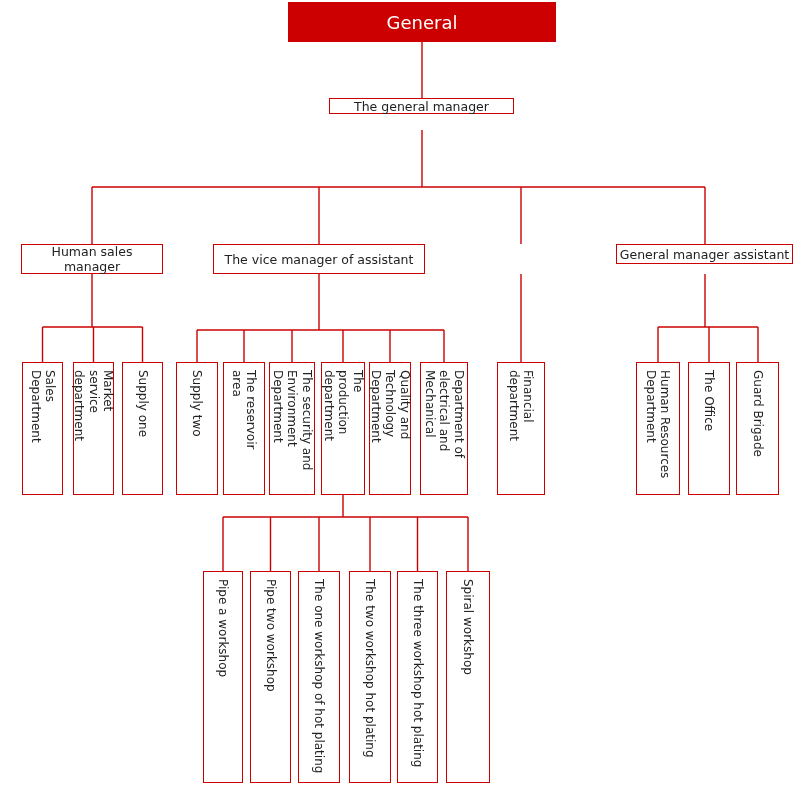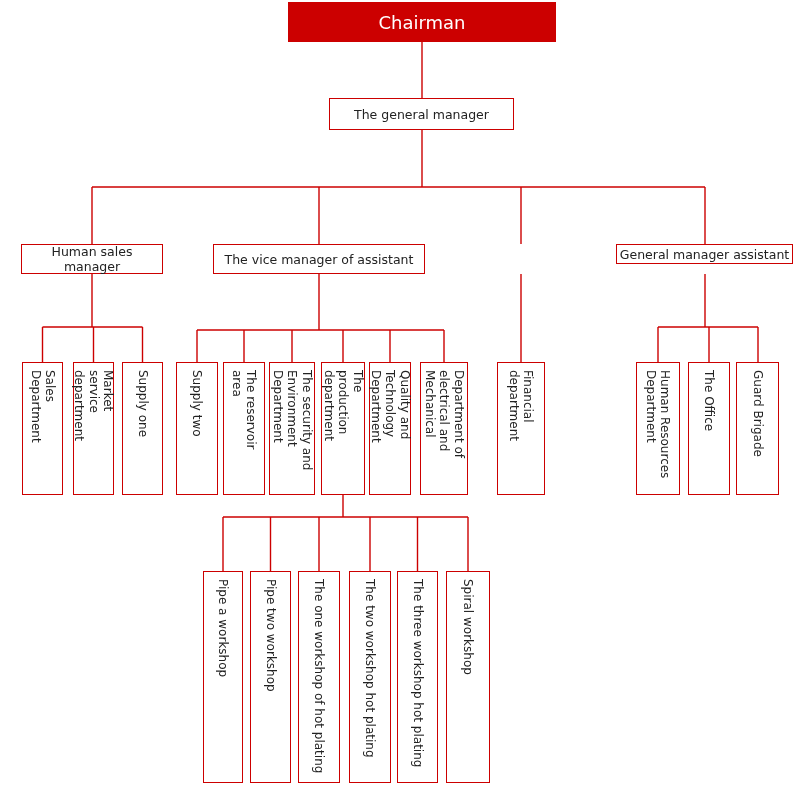--- a/index.html
+++ b/index.html
@@ -74,23 +74,23 @@
     <path d="M343 495 V517"></path>
     <path d="M223 517 H468"></path>
     <path d="M223 517 V571"></path>
     <path d="M270.5 517 V571"></path>
     <path d="M319 517 V571"></path>
     <path d="M370 517 V571"></path>
     <path d="M417.5 517 V571"></path>
     <path d="M468 517 V571"></path>
   </svg>
 
-  <div class="node root" style="left:288px; top:2px; width:268px; height:40px;">Chairman</div>
+  <div class="node root" style="left:288px; top:2px; width:268px; height:40px;">General</div>
 
-  <div class="node" style="left:329px; top:98px; width:185px; height:32px;">The general manager</div>
+  <div class="node" style="left:329px; top:98px; width:185px; height:16px;">The general manager</div>
 
   <div class="node" style="left:21px; top:244px; width:142px; height:30px;">Human sales manager</div>
   <div class="node" style="left:213px; top:244px; width:212px; height:30px;">The vice manager of assistant</div>
   <div class="node" style="left:616px; top:244px; width:177px; height:20px;">General manager assistant</div>
 
   <div class="vbox" style="left:22px; top:362px; width:41px; height:133px;">
     <span class="vtext">Sales
 Department</span>
   </div>
   <div class="vbox" style="left:73px; top:362px; width:41px; height:133px;">

